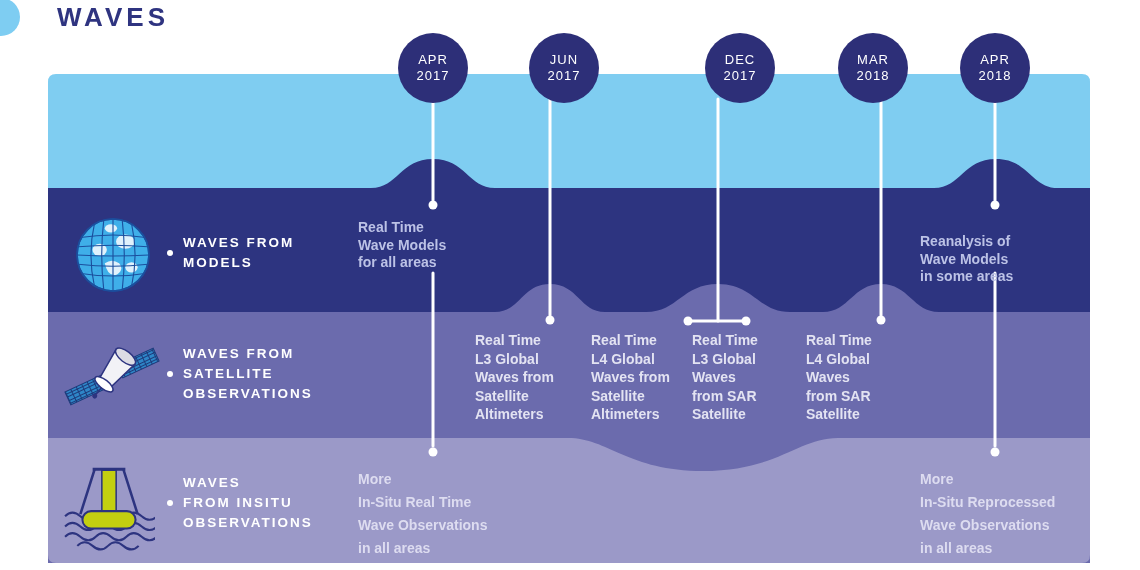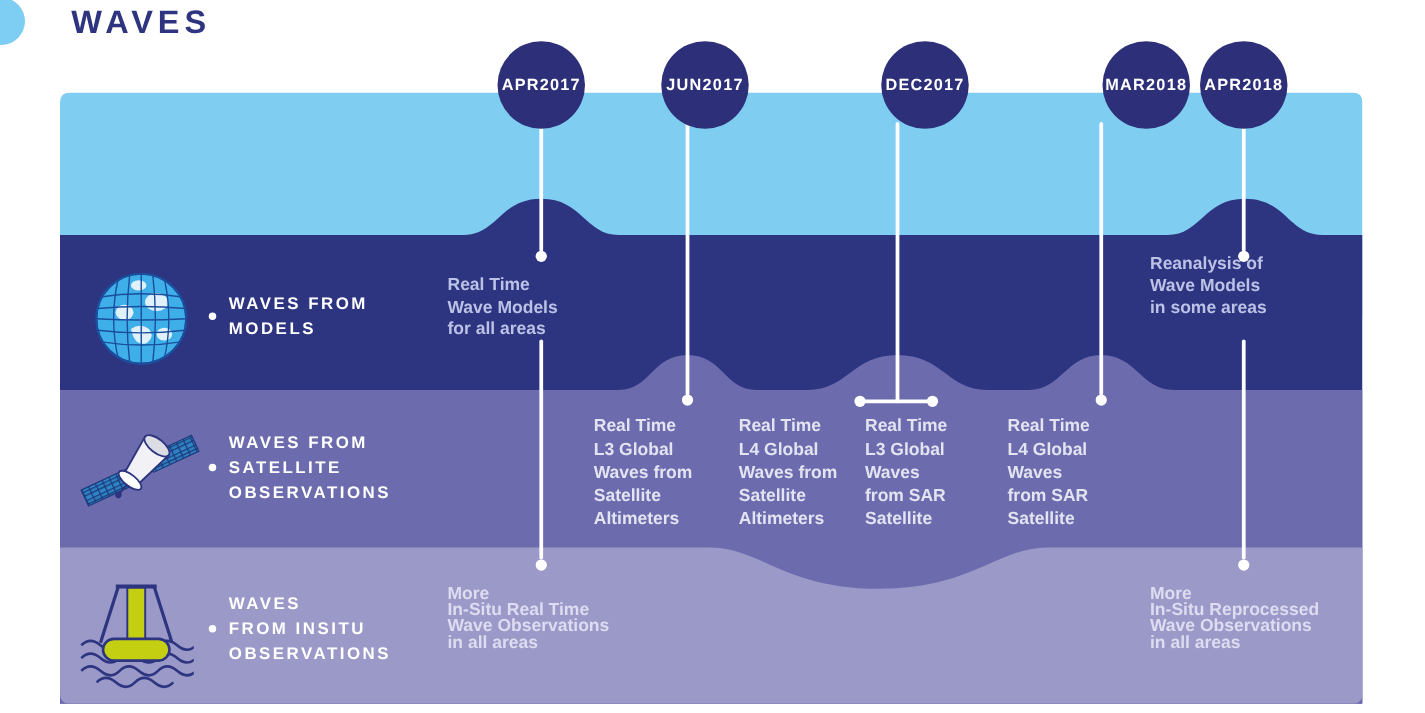--- a/index.html
+++ b/index.html
@@ -11,39 +11,39 @@
   .title-dot{position:absolute;left:-18px;top:-2px;width:38px;height:38px;border-radius:50%;background:#7ecdf2;}
   .page-title{
     position:absolute;left:57px;top:2px;font-size:26px;font-weight:600;
     letter-spacing:4px;color:#2f3480;
   }
   
   .bands{position:absolute;left:48px;top:74px;width:1042px;height:489px;}
   
   .date-circle{
     position:absolute;top:33px;width:70px;height:70px;border-radius:50%;
-    background:#2d2f78;color:#ffffff;display:flex;flex-direction:row;
-    align-items:center;justify-content:center;font-weight:bold;
+    background:#2d2f78;color:#ffffff;display:flex;flex-direction:column;
+    align-items:center;justify-content:center;font-weight:normal;
     font-size:13px;letter-spacing:1px;line-height:16px;
   }
   
   .row-header{position:absolute;left:167px;display:flex;align-items:center;color:#ffffff;}
   .row-header .bullet{width:6px;height:6px;border-radius:50%;background:#ffffff;margin-right:10px;flex-shrink:0;}
   .row-header .label{
     font-weight:bold;font-size:13.5px;letter-spacing:2px;line-height:20px;
     white-space:pre-line;
   }
   
   .annotation{
     position:absolute;width:150px;text-align:left;font-size:14px;
     line-height:17.5px;white-space:pre-line;font-weight:bold;
   }
   .ann-models{color:#bcc2e6;}
   .ann-satellite{color:#e3e3f2;line-height:18.5px;}
-  .ann-insitu{color:#dddcf0;line-height:13px;}
+  .ann-insitu{color:#dddcf0;line-height:23px;}
   
   .icon{position:absolute;}
 </style>
 </head>
 <body>
 
 <div class="stage">
 
   <div class="title-dot"></div>
   <div class="page-title">WAVES</div>
@@ -91,21 +91,21 @@
     <span>2017</span>
   </div>
   <div class="date-circle" style="left:529px">
     <span>JUN</span>
     <span>2017</span>
   </div>
   <div class="date-circle" style="left:705px">
     <span>DEC</span>
     <span>2017</span>
   </div>
-  <div class="date-circle" style="left:882px">
+  <div class="date-circle" style="left:838px">
     <span>MAR</span>
     <span>2018</span>
   </div>
   <div class="date-circle" style="left:960px">
     <span>APR</span>
     <span>2018</span>
   </div>
 
   <svg class="icon" style="left:74px;top:216px" width="78" height="78" viewBox="0 0 76 76">
     <defs>
@@ -187,21 +187,21 @@
   <div class="row-header" style="top:473px">
     <span class="bullet"></span>
     <span class="label">WAVES
 FROM INSITU
 OBSERVATIONS</span>
   </div>
 
   <div class="annotation ann-models" style="left:358px;top:219px">Real Time
 Wave Models
 for all areas</div>
-  <div class="annotation ann-models" style="left:920px;top:202px">Reanalysis of
+  <div class="annotation ann-models" style="left:920px;top:233px">Reanalysis of
 Wave Models
 in some areas</div>
 
   <div class="annotation ann-satellite" style="left:475px;top:331px">Real Time
 L3 Global
 Waves from
 Satellite
 Altimeters</div>
   <div class="annotation ann-satellite" style="left:591px;top:331px">Real Time
 L4 Global

